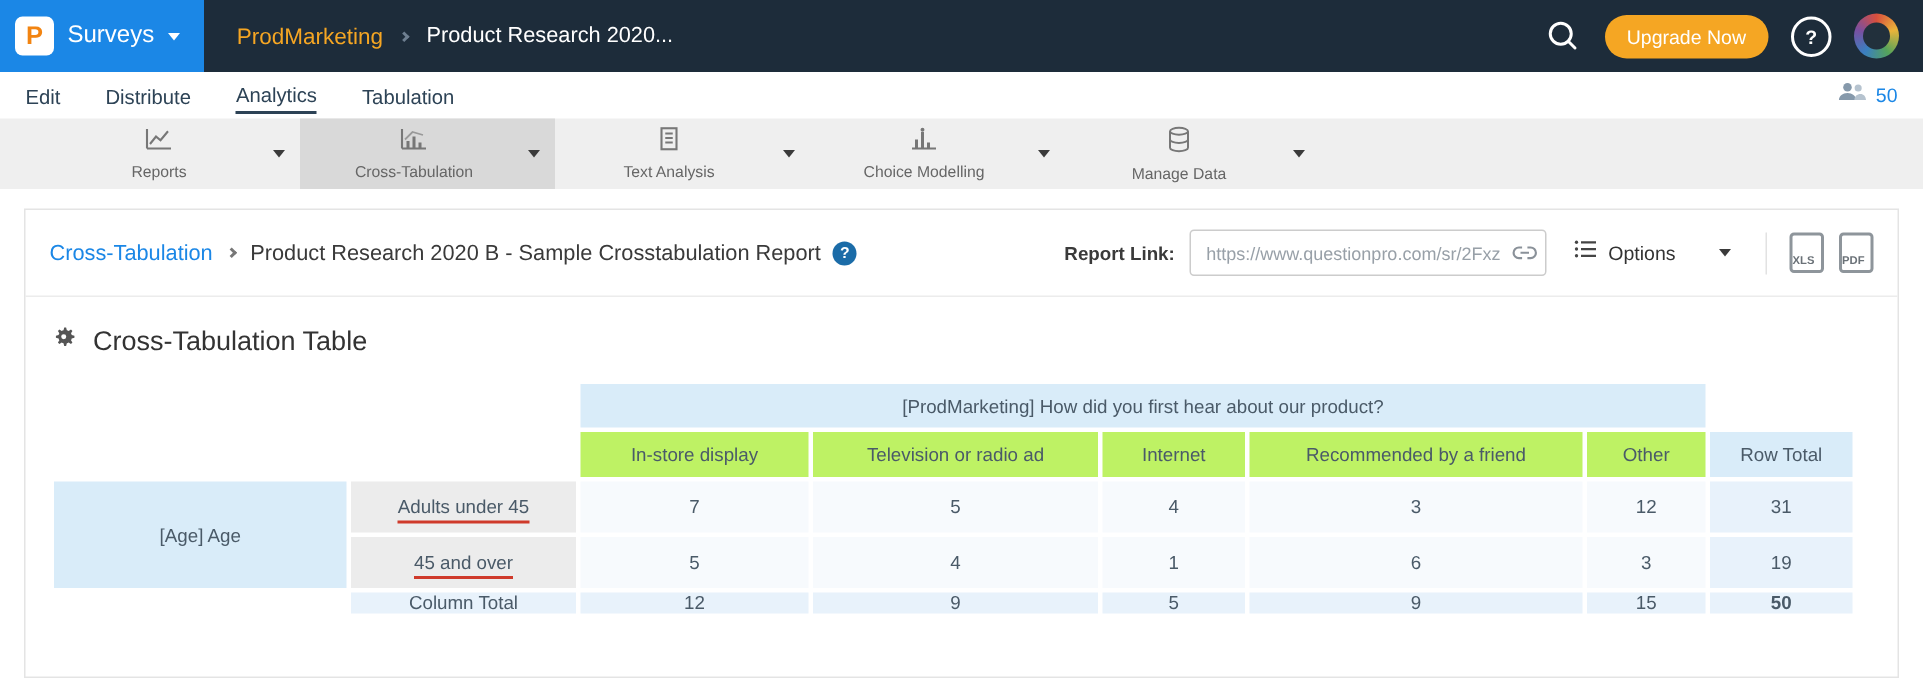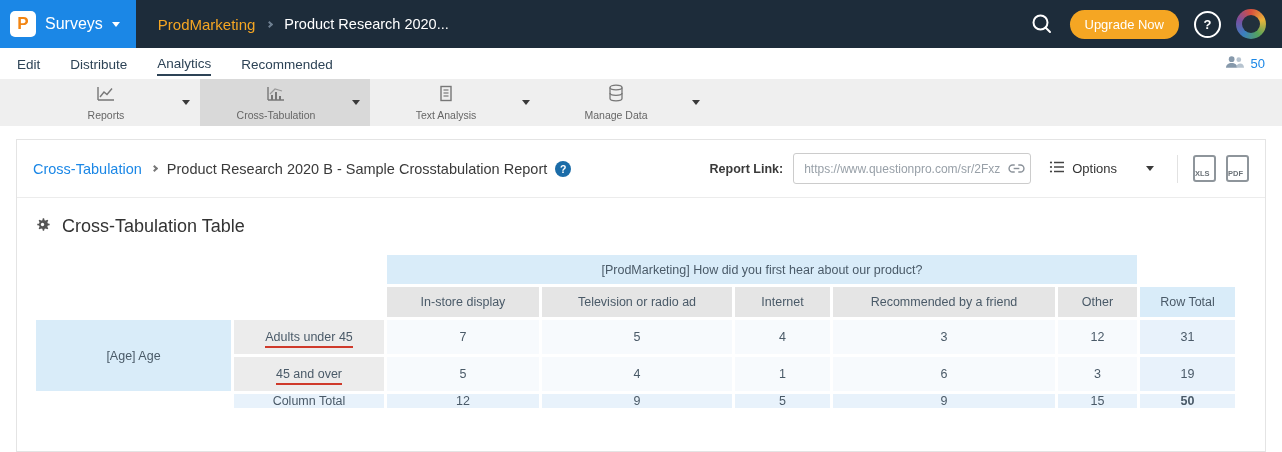--- a/index.html
+++ b/index.html
@@ -55,21 +55,21 @@
   .vdiv { width: 1px; height: 28px; background: #e2e2e2; margin: 0 5px; }
   .doc-icon { width: 23px; height: 27px; border: 2px solid #8e959b; border-radius: 3px; position: relative; cursor: pointer; background: #fff; }
   .doc-label { position: absolute; bottom: 2px; left: 0; right: 12px; text-align: center; font-size: 7.5px; font-weight: bold; color: #6b7278; }
   .card-divider { height: 1px; background: #ececec; }
   .section-row { display: flex; align-items: center; gap: 10px; padding: 17px 16px 10px; }
   .section-title { font-size: 18px; color: #333; }
   
   .crosstab { margin: 4px 16px 20px; border-collapse: separate; border-spacing: 3px; }
   .crosstab td { text-align: center; vertical-align: middle; font-size: 12.5px; color: #4a5a68; }
   .q-header { background: #d9ecf9; height: 29px; color: #4d6d8c; font-size: 13px; }
-  .col-h { background: #e5e5e5; height: 30px; color: #555; }
+  .col-h { background: #bef264; height: 30px; color: #555; }
   .rt-h { background: #d9ecf9; color: #4d6d8c; }
   .age-cell { background: #d9ecf9; }
   .sub-label { background: #ececec; height: 34px; color: #444; }
   .sub-label span { border-bottom: 2px solid #cf3a2b; padding-bottom: 2px; cursor: pointer; }
   .data-cell { background: #f7fafd; }
   .tot-cell { background: #e8f2fb; }
   .grand { background: #e8f2fb; font-weight: bold; color: #333; }
   .blank { background: transparent; }
 </style>
 </head>
@@ -98,21 +98,21 @@
     <button class="upgrade-btn">Upgrade Now</button>
     <span class="ring-icon">?</span>
     <div class="avatar"></div>
   </div>
 </div>
 
 <div class="navtabs">
   <span class="tab">Edit</span>
   <span class="tab">Distribute</span>
   <span class="tab active">Analytics</span>
-  <span class="tab">Recommended</span>
+  <span class="tab">Tabulation</span>
   <div class="nav-right">
     <span>
       <svg width="19" height="14" viewBox="0 0 20 14">
           <circle cx="7" cy="4" r="3" fill="#8699ab"></circle>
           <path d="M1 13c0-3 2.7-5 6-5s6 2 6 5z" fill="#8699ab"></path>
           <circle cx="14.5" cy="4.5" r="2.5" fill="#b6c3cf"></circle>
           <path d="M11.8 13c.2-2.7 1.9-4.3 4.4-4.3 2 0 3.6 1.6 3.8 4.3z" fill="#b6c3cf"></path>
         </svg>
     </span>
     <span class="count">50</span>
@@ -151,20 +151,35 @@
     <div class="tb-main">
       <span>
         <svg width="18" height="17" viewBox="0 0 18 17">
             <rect x="4" y="1.5" width="10" height="14" fill="none" stroke="#777" stroke-width="1.4"></rect>
             <line x1="6.5" y1="5" x2="11.5" y2="5" stroke="#777" stroke-width="1.2"></line>
             <line x1="6.5" y1="8" x2="11.5" y2="8" stroke="#777" stroke-width="1.2"></line>
             <line x1="6.5" y1="11" x2="11.5" y2="11" stroke="#777" stroke-width="1.2"></line>
           </svg>
       </span>
       <span class="tb-label">Text Analysis</span>
+    </div>
+    <span class="caret dark tb-caret"></span>
+  </div>
+  <div class="tb-item">
+    <div class="tb-main">
+      <span>
+        <svg width="20" height="17" viewBox="0 0 20 17">
+            <path d="M2 15h16" stroke="#777" stroke-width="1.4"></path>
+            <line x1="5" y1="15" x2="5" y2="9" stroke="#777" stroke-width="2"></line>
+            <line x1="9" y1="15" x2="9" y2="4" stroke="#777" stroke-width="2"></line>
+            <line x1="13" y1="15" x2="13" y2="11" stroke="#777" stroke-width="2"></line>
+            <circle cx="9" cy="2.5" r="1.3" fill="#777"></circle>
+          </svg>
+      </span>
+      <span class="tb-label">Choice Modelling</span>
     </div>
     <span class="caret dark tb-caret"></span>
   </div>
   <div class="tb-item">
     <div class="tb-main">
       <span>
         <svg width="18" height="18" viewBox="0 0 18 18">
             <ellipse cx="9" cy="3.5" rx="6" ry="2.3" fill="none" stroke="#777" stroke-width="1.3"></ellipse>
             <path d="M3 3.5v11c0 1.3 2.7 2.3 6 2.3s6-1 6-2.3v-11" fill="none" stroke="#777" stroke-width="1.3"></path>
             <path d="M3 9c0 1.3 2.7 2.3 6 2.3s6-1 6-2.3" fill="none" stroke="#777" stroke-width="1.3"></path>

